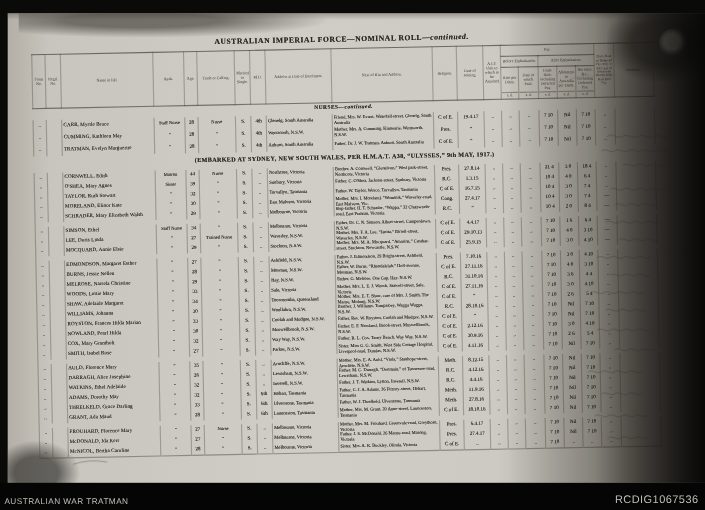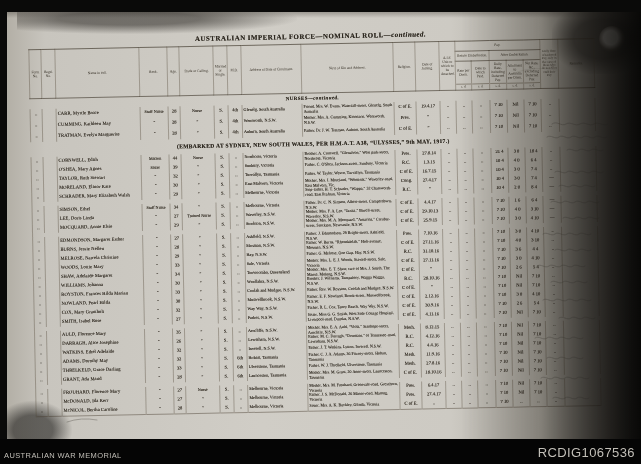--- a/index.html
+++ b/index.html
@@ -46,21 +46,21 @@
   
   .right-shadow{position:absolute;top:0;right:0;width:180px;height:427px;
                 background:linear-gradient(to right, rgba(8,8,7,0) 0, rgba(20,18,15,.25) 45%, rgba(10,9,8,.72) 82%, rgba(5,5,4,.92) 100%);}
   .hand-svg{position:absolute;left:0;top:0;pointer-events:none;}
   .stamp{position:absolute;left:592px;top:14px;width:26px;height:26px;border-radius:50%;
          background:radial-gradient(circle at 45% 45%, rgba(235,232,225,.55) 0 35%, rgba(90,84,74,.45) 60%, rgba(0,0,0,0) 72%);}
   
   .footer{position:absolute;left:0;bottom:0;width:641px;height:25px;background:#050505;
           font-family:"Liberation Sans", sans-serif;color:#c2bfb8;}
   .footer .fl{position:absolute;left:4px;bottom:4px;font-size:7.5px;letter-spacing:.4px;}
-  .footer .fr{position:absolute;right:6px;bottom:4px;font-size:13px;letter-spacing:.4px;}
+  .footer .fr{position:absolute;right:6px;bottom:4px;font-size:10px;letter-spacing:.4px;}
 </style>
 </head>
 <body>
 
 <div class="stage">
   <div class="paper">
 
     <div class="blotch" style="left:10px;top:-4px;width:280px;height:26px;background:radial-gradient(ellipse at 40% 40%, rgba(25,22,18,.5) 0 30%, rgba(0,0,0,0) 72%);"></div>
     <div class="blotch" style="left:-14px;top:388px;width:80px;height:60px;background:radial-gradient(ellipse, rgba(15,14,12,.55) 0 35%, rgba(0,0,0,0) 70%);"></div>
     <div class="blotch" style="left:545px;top:-8px;width:100px;height:70px;background:radial-gradient(ellipse, rgba(20,18,15,.5) 0 40%, rgba(0,0,0,0) 75%);"></div>
@@ -849,16 +849,16 @@
         <path d="M546 386 c4 -3 8 3 12 0 s8 3 12 0 s8 3 12 0"></path>
         <path d="M60 410 q14 -5 30 -2"></path>
         <path d="M510 60 q18 -6 40 -2" opacity="0.35"></path>
       </g>
     </svg>
 
     <div class="right-shadow"></div>
   </div>
 
   <div class="footer">
-    <span class="fl">AUSTRALIAN WAR MEMORIAL</span>
+    <span class="fl">AUSTRALIAN WAR TRATMAN</span>
     <span class="fr">RCDIG1067536</span>
   </div>
 </div>
 
 </body></html>

